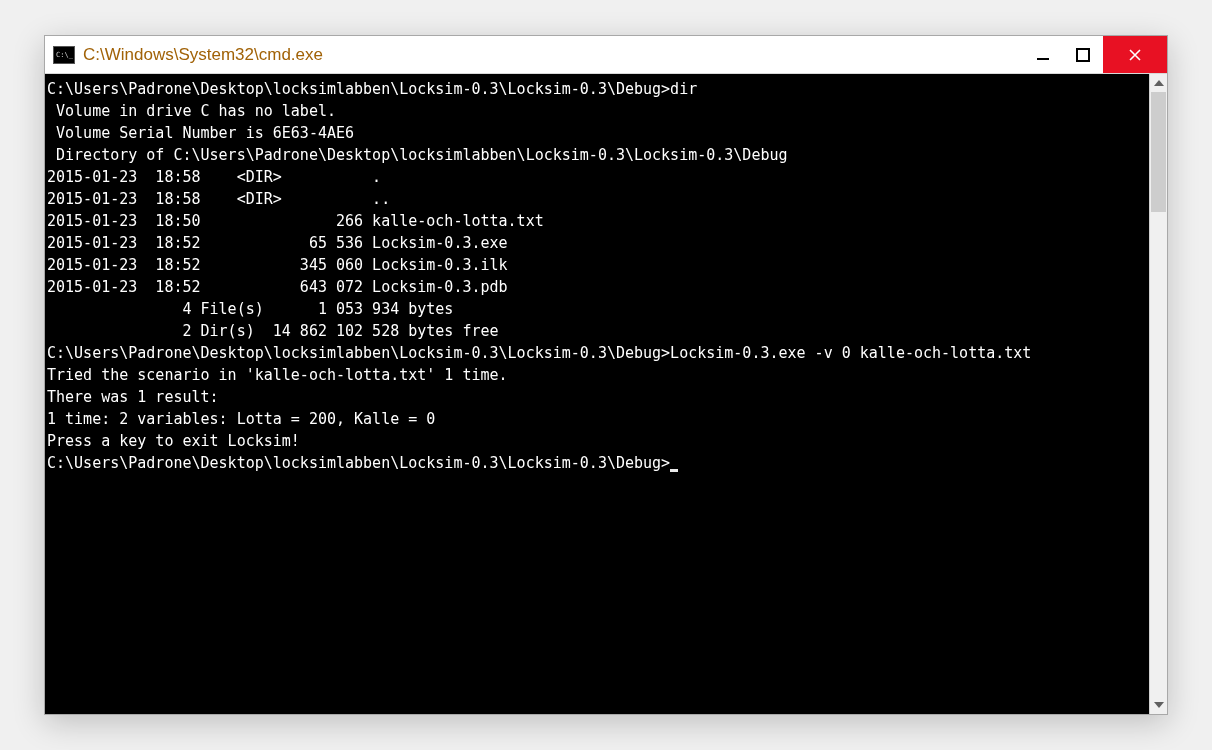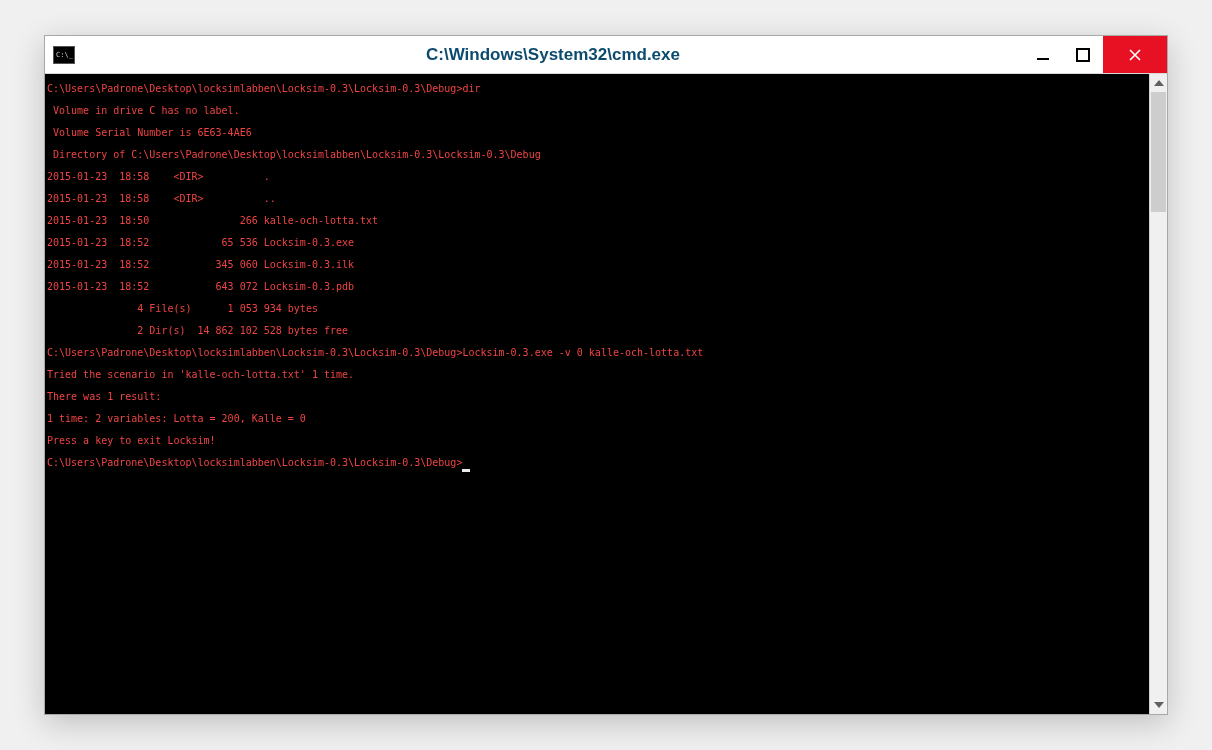--- a/index.html
+++ b/index.html
@@ -48,25 +48,25 @@
     .title-icon::before {
       content: "C:\\_";
       color: #ccc;
       font-size: 7px;
       font-family: Consolas, monospace;
       padding-left: 2px;
       line-height: 1;
     }
     .title-text {
       flex: 1;
-      text-align: center;
+      text-align: left;
       font-size: 17px;
-      color: #0c4a6e;
+      color: #a16207;
       line-height: 38px;
-      font-weight: 700;
+      font-weight: 400;
     }
     .window-controls {
       display: flex;
       align-items: stretch;
     }
     .win-btn {
       width: 40px;
       display: flex;
       align-items: center;
       justify-content: center;
@@ -82,23 +82,23 @@
       height: 14px;
     }
     .terminal-area {
       flex: 1;
       display: flex;
       background: #000;
       position: relative;
     }
     .terminal {
       flex: 1;
-      color: #ef4444;
+      color: #ffffff;
       font-family: Consolas, "Lucida Console", monospace;
-      font-size: 10px;
+      font-size: 15px;
       line-height: 22px;
       padding: 4px 0 4px 2px;
       white-space: pre;
       overflow: hidden;
     }
     .scrollbar {
       width: 18px;
       background: #f0f0f0;
       position: relative;
       border-left: 1px solid #d0d0d0;

